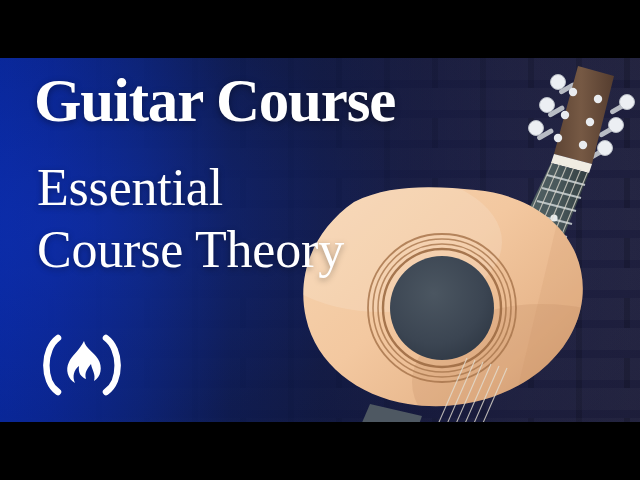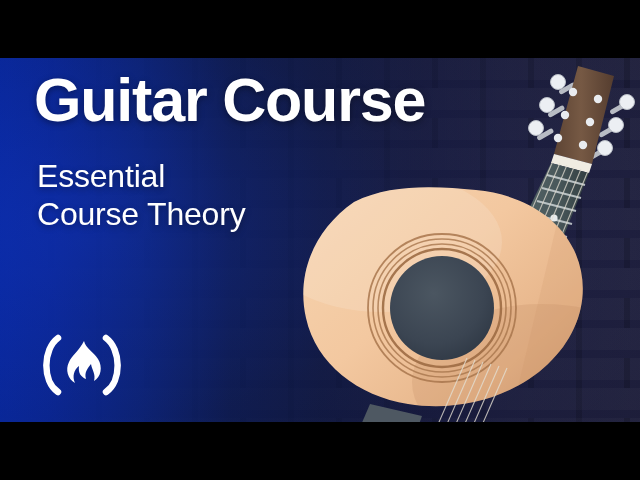--- a/index.html
+++ b/index.html
@@ -14,20 +14,21 @@
     overflow: hidden;
     font-family: "Liberation Sans", "DejaVu Sans", sans-serif;
   }
 
   #thumbnail {
     position: relative;
     width: 640px;
     height: 480px;
     background: #f97316;
     overflow: hidden;
+    font-family: Liberation Serif, serif;
   }
 
   
   .letterbox {
     position: absolute;
     left: 0;
     width: 640px;
     background: #000000;
     z-index: 60;
   }
@@ -135,21 +136,21 @@
     line-height: 1.05;
     margin: 8px 0 0 2px;
     text-shadow: 0 2px 7px rgba(0,0,0,0.38);
     white-space: nowrap;
   }
   .topic {
     margin-top: 26px;
     margin-left: 3px;
   }
   .topic-line {
-    font-size: 32px;
+    font-size: 52px;
     font-weight: normal;
     color: #ffffff;
     line-height: 1.20;
     letter-spacing: -0.2px;
     text-shadow: 0 2px 6px rgba(0,0,0,0.35);
     white-space: nowrap;
   }
 
   
   .fcc-logo {

